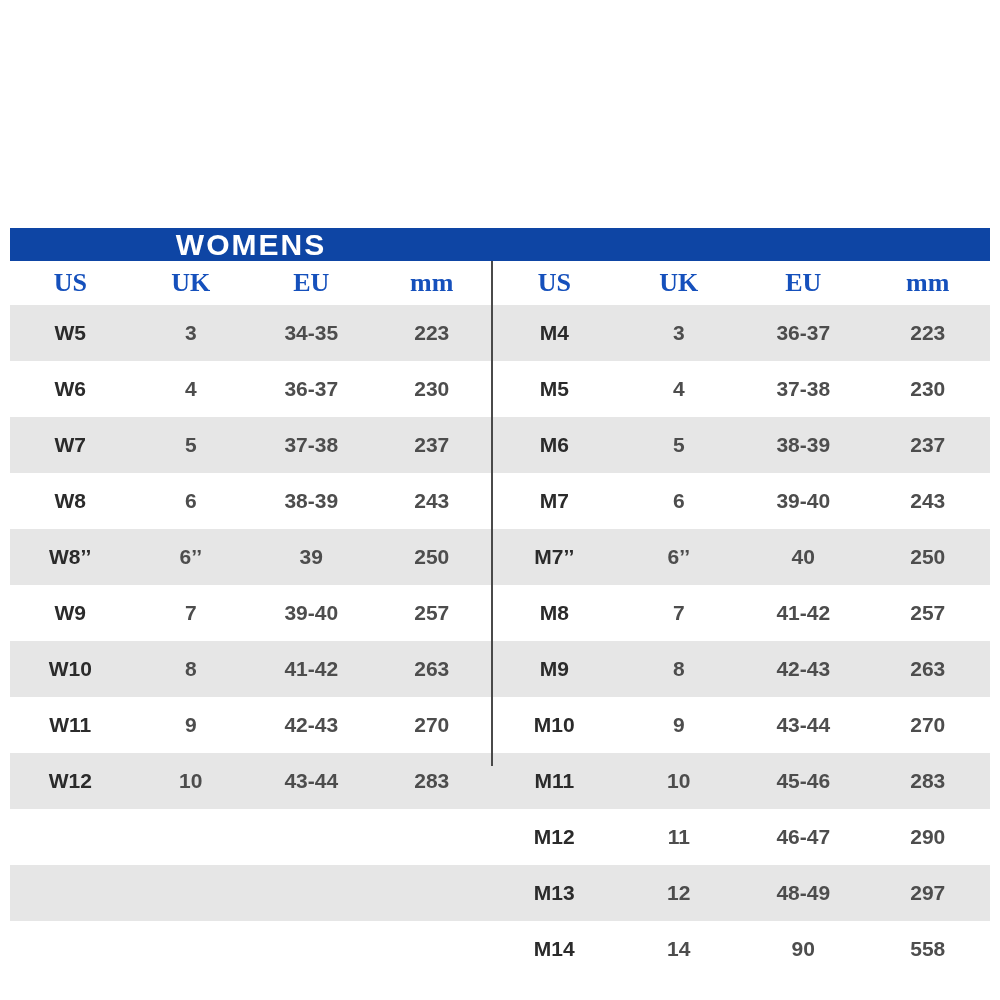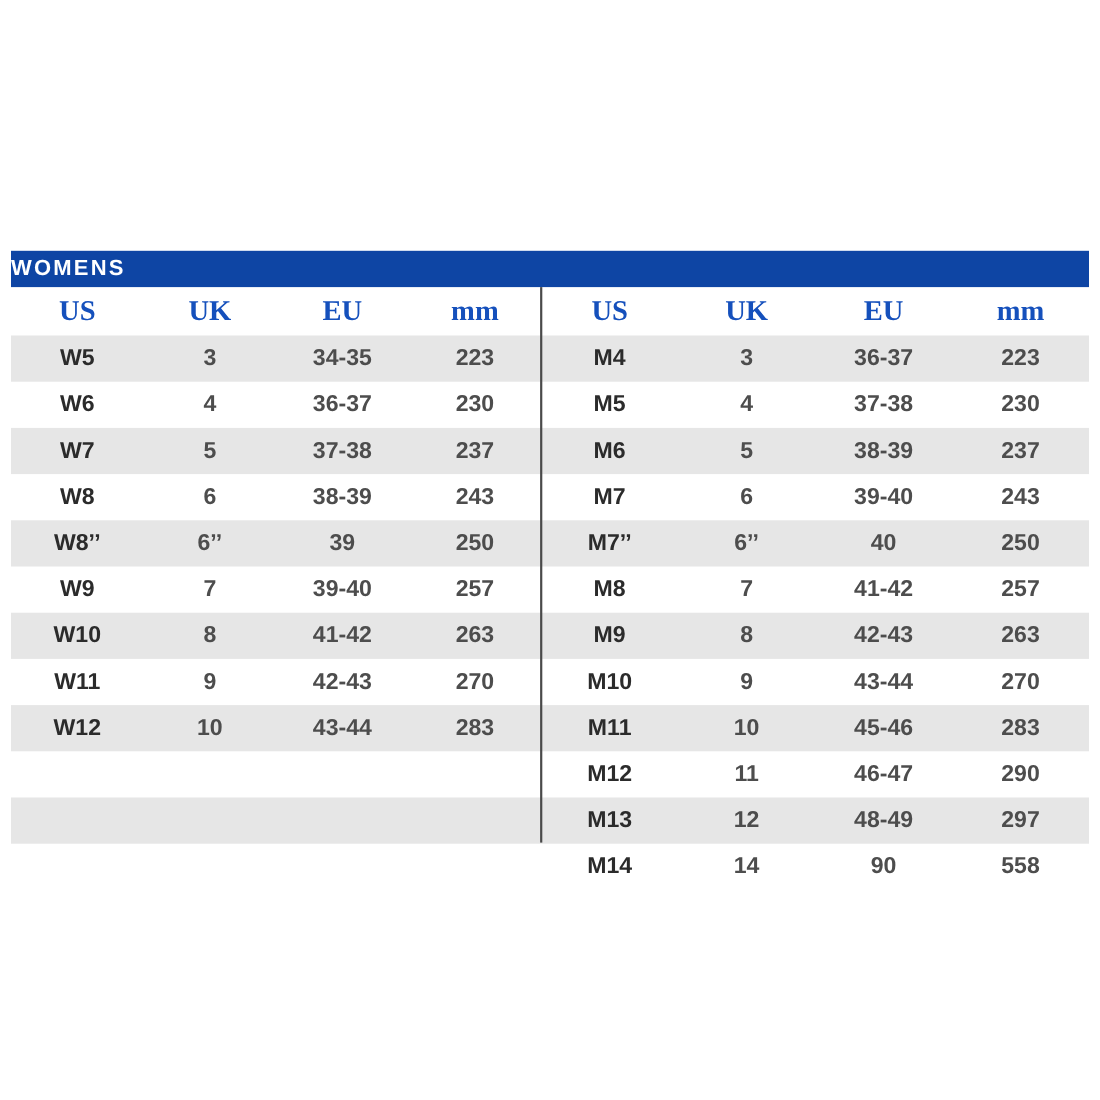--- a/index.html
+++ b/index.html
@@ -21,22 +21,23 @@
     top: 228px;
     width: 980px;
   }
   .banner {
     display: flex;
     height: 33px;
     background: var(--banner_blue, #0e45a4);
   }
   .banner-title {
     color: var(--banner_text, #ffffff);
-    font-size: 20px;
+    font-size: 30px;
     line-height: 33px;
+    text-align: center;
     letter-spacing: 2px;
   }
   .half-w { width: 482px; }
   .half-m { width: 498px; }
   .colheads {
     display: flex;
     height: 44px;
     align-items: center;
     font-family: Liberation Serif, serif;
   }
@@ -46,21 +47,21 @@
   .half > span {
     width: 25%;
     text-align: center;
   }
   .colheads .colhead {
     color: var(--header_text_blue, #1550bc);
     font-size: 26px;
   }
   .row {
     display: flex;
-    height: 42px;
+    height: 56px;
     align-items: center;
   }
   .row.alt {
     background: var(--alt_row_gray, #e6e6e6);
   }
   .cell {
     width: 25%;
     text-align: center;
     font-size: 21px;
     color: var(--value_color, #4d4d4d);

